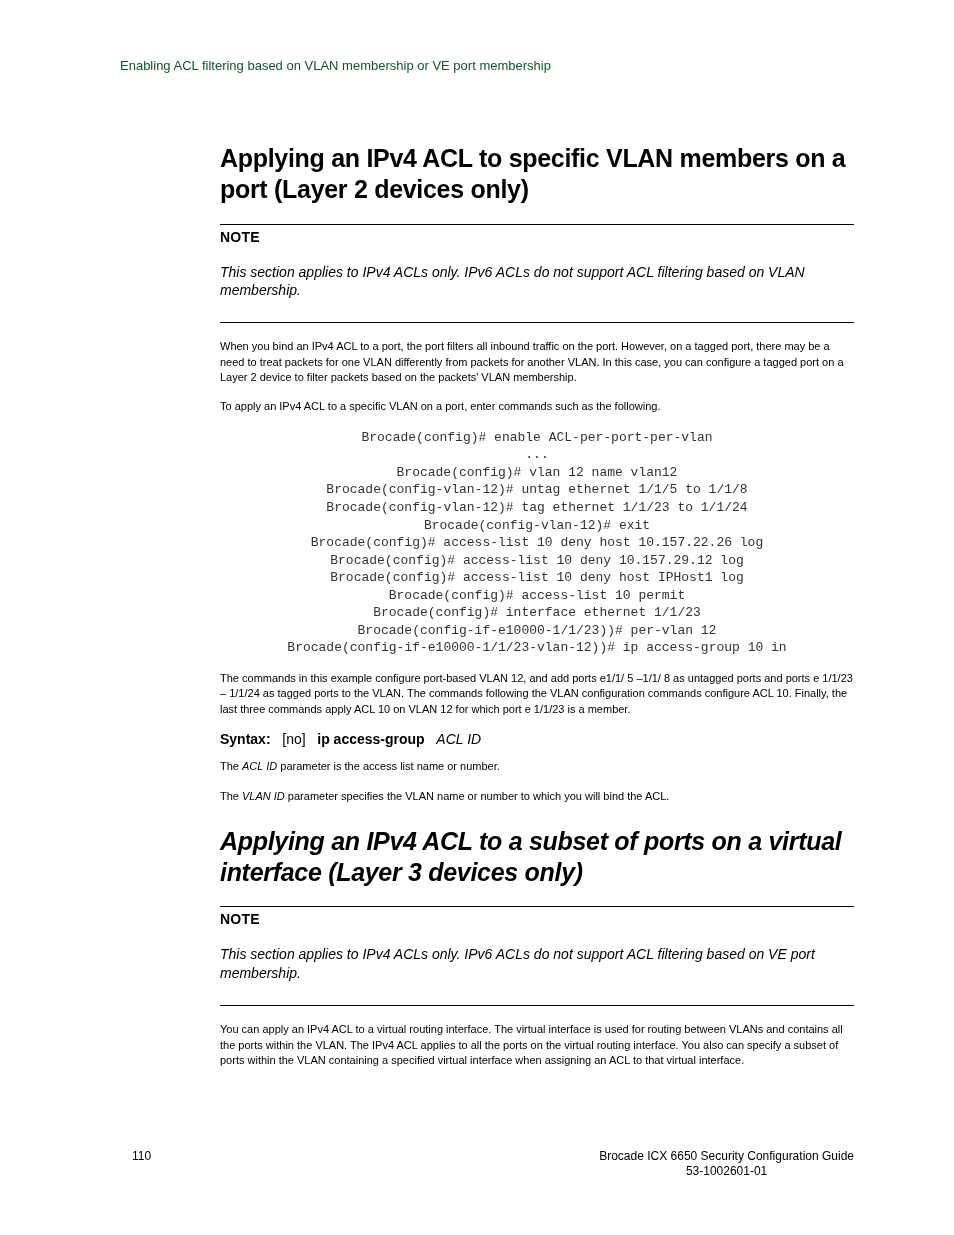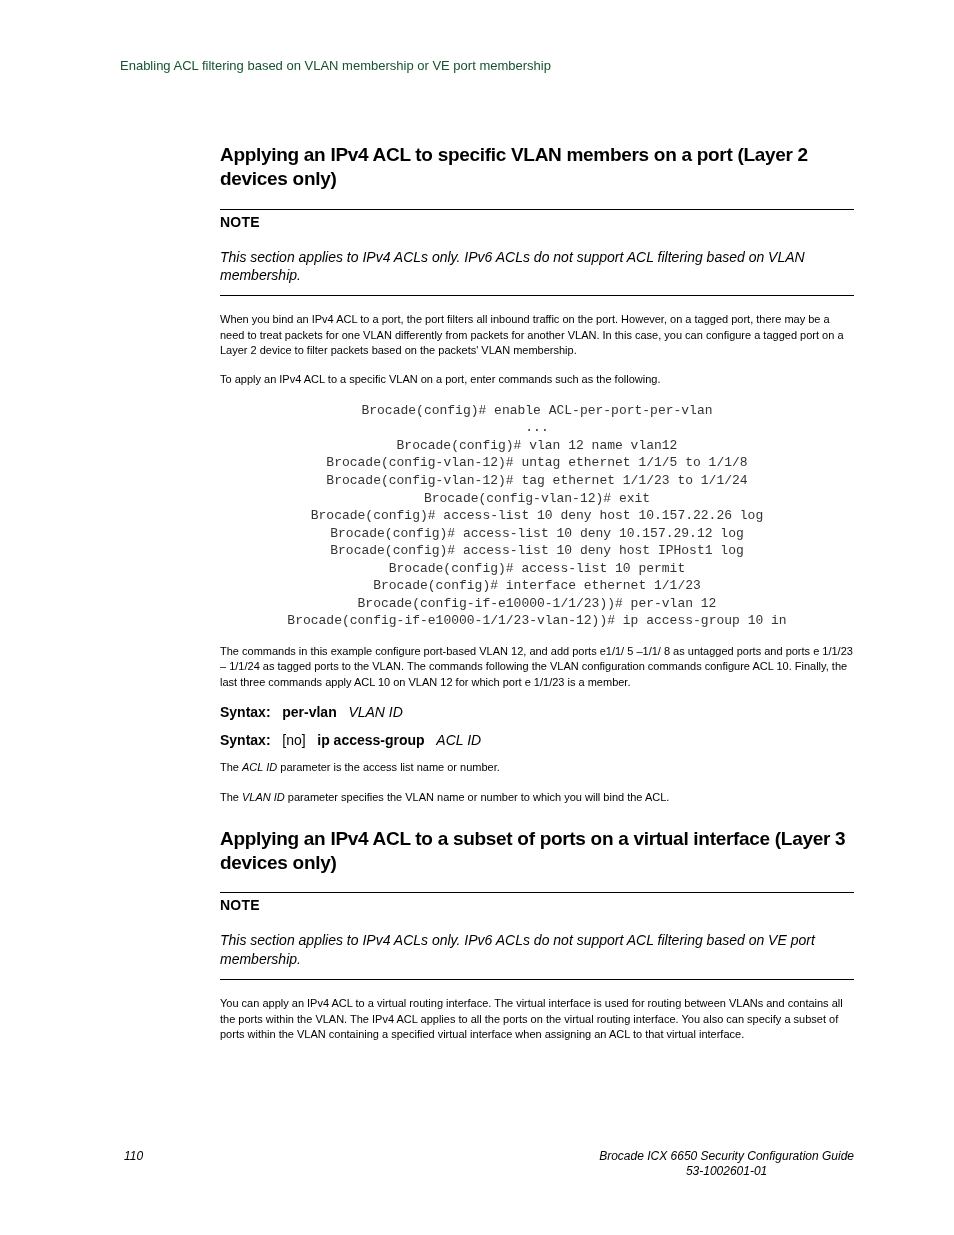--- a/index.html
+++ b/index.html
@@ -21,30 +21,30 @@
     font-size: 13px;
     color: #14532d;
     margin-bottom: 70px;
   }
   .content {
     margin-left: 100px;
   }
   h2 {
     font-family: "Arial Narrow", Arial, sans-serif;
     font-stretch: condensed;
-    font-size: 19px;
+    font-size: 25px;
     font-weight: 600;
     line-height: 1.25;
     margin: 0 0 18px 0;
     letter-spacing: -0.3px;
   }
   .note-box {
     border-top: 1px solid #000;
     border-bottom: 1px solid #000;
-    padding: 4px 0 10px 0;
+    padding: 4px 0 22px 0;
     margin: 0 0 16px 0;
   }
   .note-label {
     font-family: "Arial Narrow", Arial, sans-serif;
     font-stretch: condensed;
     font-weight: bold;
     font-size: 14px;
     letter-spacing: 0.2px;
   }
   .note-text {
@@ -80,24 +80,23 @@
     font-family: "Arial Narrow", Arial, sans-serif;
     font-stretch: condensed;
     font-weight: bold;
   }
   .syntax .var, .body .var {
     font-style: italic;
   }
   .footer {
     position: absolute;
     bottom: 55px;
-    left: 124px;
+    left: 132px;
     right: 100px;
     font-size: 12px;
-    font-style: italic;
   }
   .footer .pn {
     float: left;
   }
   .footer .doc {
     float: right;
     text-align: center;
     line-height: 1.3;
   }
 </style>
@@ -128,47 +127,40 @@
 Brocade(config)# access-list 10 deny host 10.157.22.26 log
 Brocade(config)# access-list 10 deny 10.157.29.12 log
 Brocade(config)# access-list 10 deny host IPHost1 log
 Brocade(config)# access-list 10 permit
 Brocade(config)# interface ethernet 1/1/23
 Brocade(config-if-e10000-1/1/23))# per-vlan 12
 Brocade(config-if-e10000-1/1/23-vlan-12))# ip access-group 10 in</pre>
 
     <p class="body">The commands in this example configure port-based VLAN 12, and add ports e1/1/ 5 –1/1/ 8 as untagged ports and ports e 1/1/23 – 1/1/24 as tagged ports to the VLAN. The commands following the VLAN configuration commands configure ACL 10. Finally, the last three commands apply ACL 10 on VLAN 12 for which port e 1/1/23 is a member.</p>
 
-    <p class="syntax">
-      <span class="lbl">Syntax:</span>
-      <span>&nbsp;</span>
-      <span class="kw">per-vlan</span>
-      <span>&nbsp;</span>
-      <span class="var">VLAN ID</span>
-    </p>
 
     <p class="syntax">
       <span class="lbl">Syntax:</span>
       <span>&nbsp;</span>
       <span>[no]</span>
       <span>&nbsp;</span>
       <span class="kw">ip access-group</span>
       <span>&nbsp;</span>
       <span class="var">ACL ID</span>
     </p>
 
     <p class="body">
       <span>The </span><span class="var">ACL ID</span><span> parameter is the access list name or number.</span>
     </p>
 
     <p class="body">
       <span>The </span><span class="var">VLAN ID</span><span> parameter specifies the VLAN name or number to which you will bind the ACL.</span>
     </p>
 
-    <h2 style="margin-top:22px;">Applying an IPv4 ACL to a subset of ports on a virtual interface (Layer 3 devices only)</h2>
+    <h2 style="margin-top:22px;font-style:italic;">Applying an IPv4 ACL to a subset of ports on a virtual interface (Layer 3 devices only)</h2>
 
     <div class="note-box">
       <div class="note-label">NOTE</div>
       <div class="note-text">This section applies to IPv4 ACLs only. IPv6 ACLs do not support ACL filtering based on VE port membership.</div>
     </div>
 
     <p class="body">You can apply an IPv4 ACL to a virtual routing interface. The virtual interface is used for routing between VLANs and contains all the ports within the VLAN. The IPv4 ACL applies to all the ports on the virtual routing interface. You also can specify a subset of ports within the VLAN containing a specified virtual interface when assigning an ACL to that virtual interface.</p>
 
   </div>
 </div>

